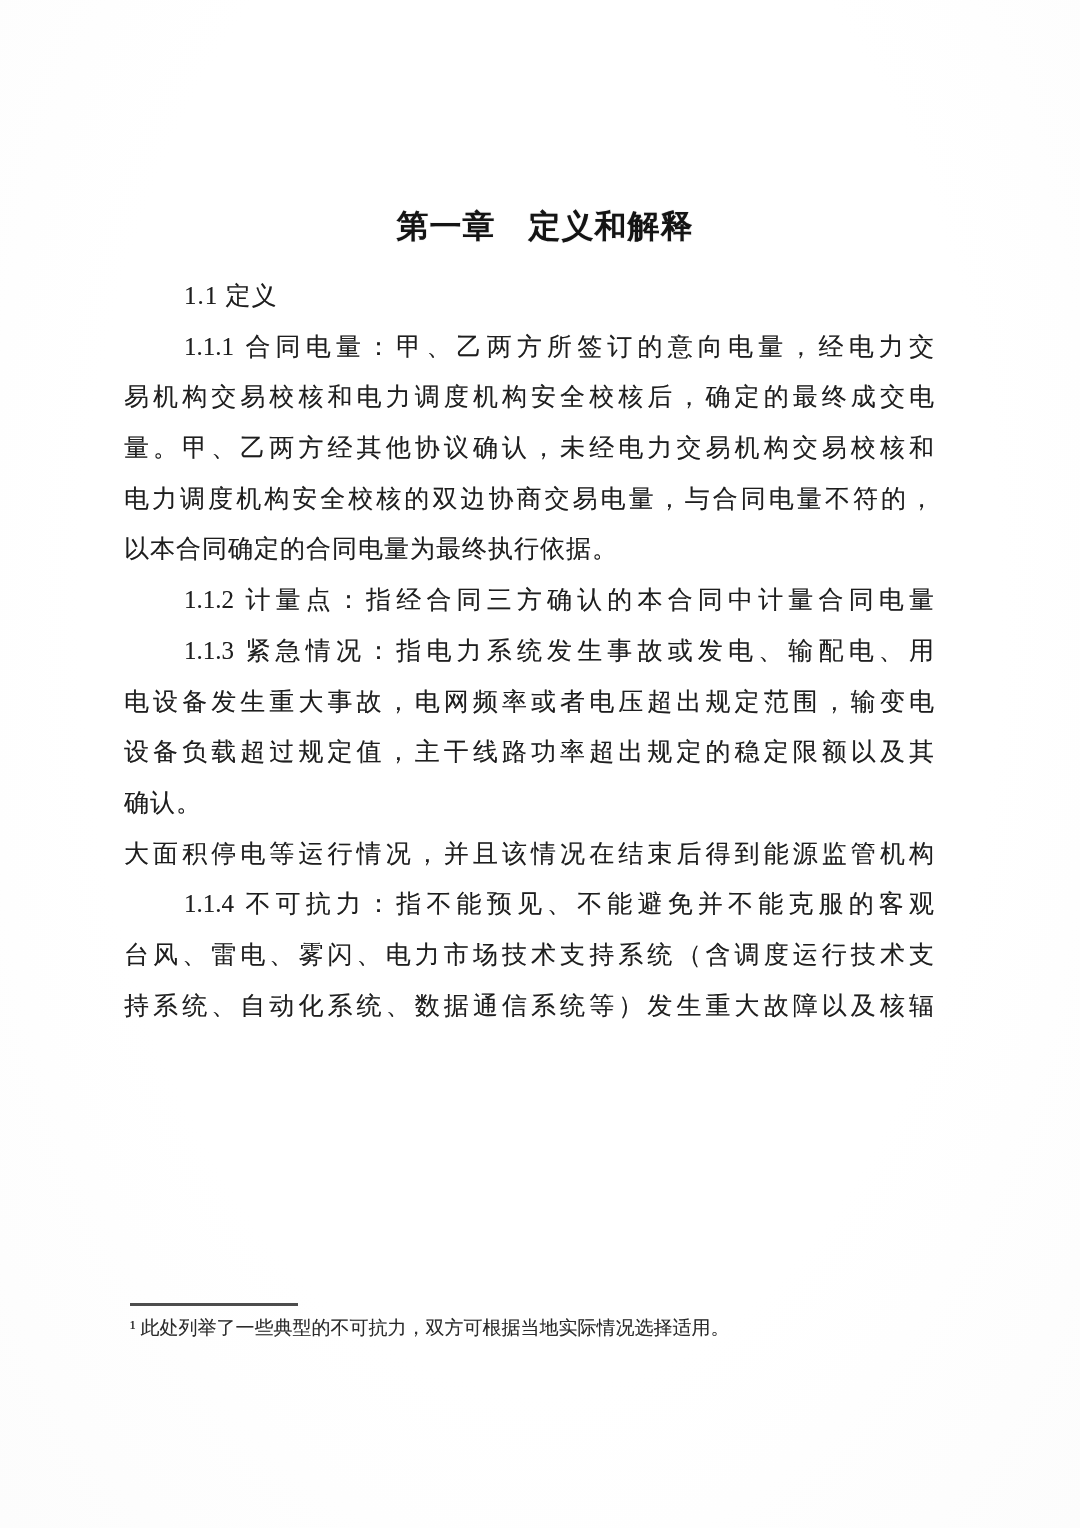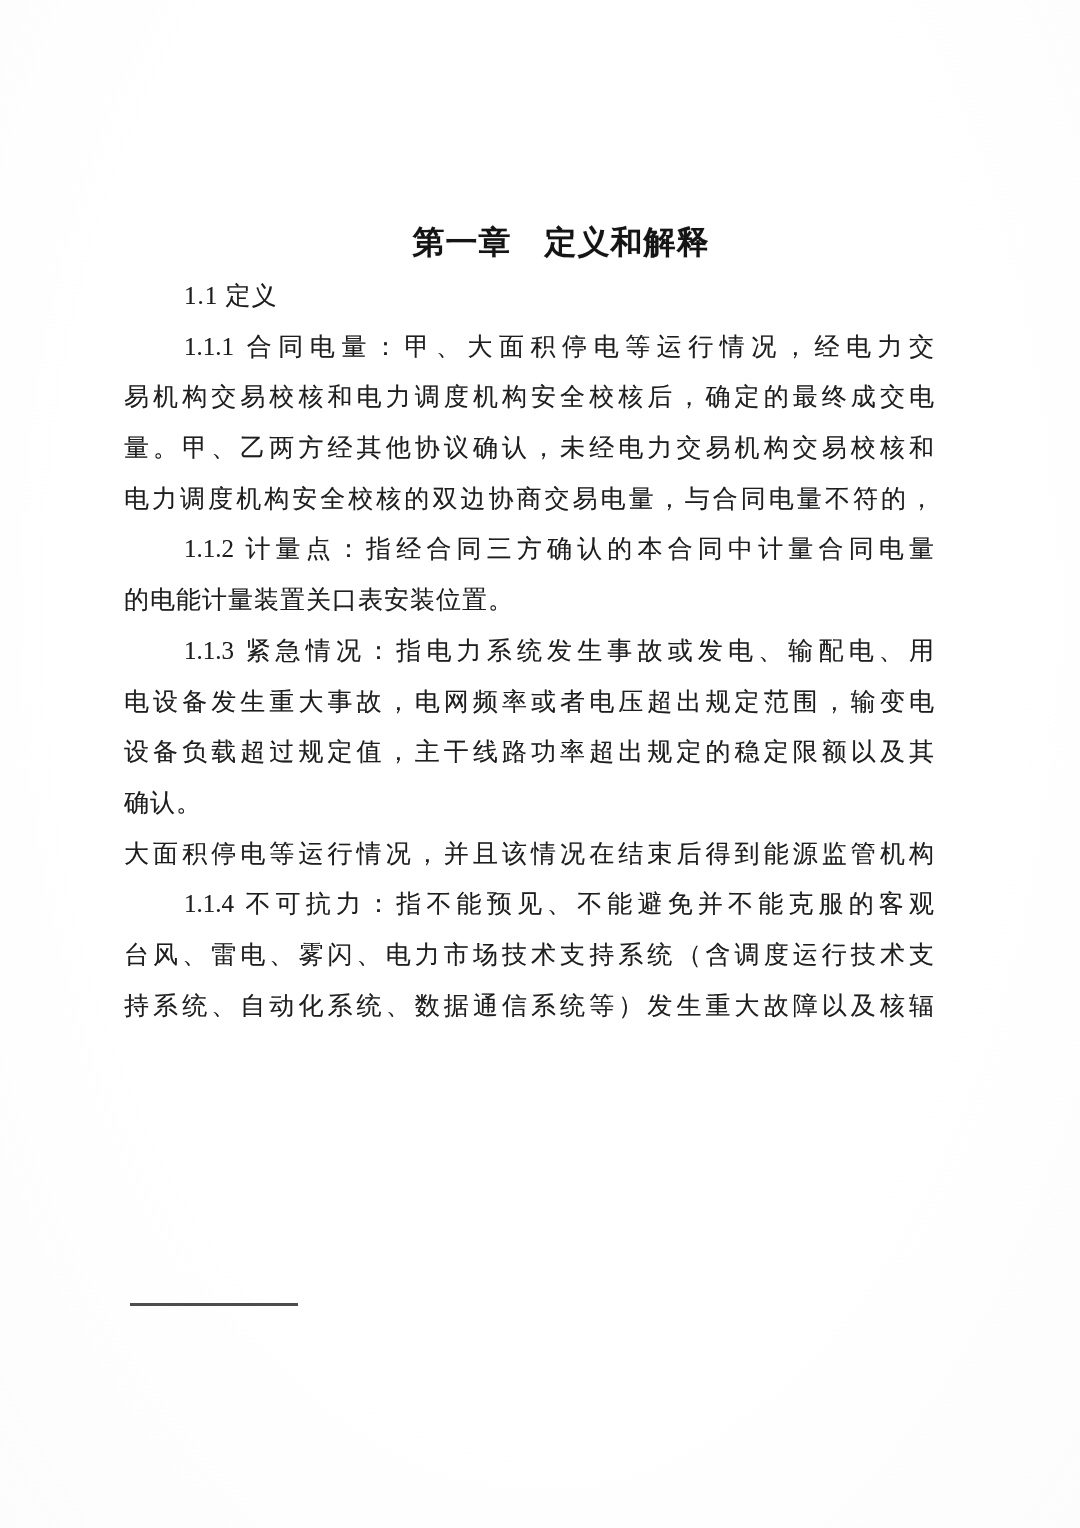--- a/index.html
+++ b/index.html
@@ -13,21 +13,21 @@
     height: 1528px;
     background: radial-gradient(ellipse at 50% 40%, #ffffff 60%, #fcfcfc 100%);
     overflow: hidden;
     font-family: "Liberation Serif", "DejaVu Serif", serif;
   }
   .title {
     position: absolute;
     top: 206px;
     left: 140px;
     width: 810px;
-    margin: 16px;
+    margin: 0;
     text-align: center;
     font-family: "Liberation Sans", "DejaVu Sans", sans-serif;
     font-weight: 700;
     font-size: 32px;
     line-height: 40px;
     color: #141414;
     letter-spacing: 1px;
     text-shadow: 0 0 1px rgba(30,30,30,0.35);
   }
   .body {
@@ -75,31 +75,32 @@
 </style>
 </head>
 <body>
 
 <div class="page">
 
   <h1 class="title">第一章　定义和解释</h1>
 
   <div class="body">
     <div class="ln indent left">1.1 定义</div>
-    <div class="ln indent just">1.1.1 合同电量：甲、大面积停电等运行情况，经电力交</div>
+    <div class="ln indent just">1.1.1 合同电量：甲、乙两方所签订的意向电量，经电力交</div>
     <div class="ln just">易机构交易校核和电力调度机构安全校核后，确定的最终成交电</div>
     <div class="ln just">量。甲、乙两方经其他协议确认，未经电力交易机构交易校核和</div>
     <div class="ln just">电力调度机构安全校核的双边协商交易电量，与合同电量不符的，</div>
+    <div class="ln left">以本合同确定的合同电量为最终执行依据。</div>
     <div class="ln indent just">1.1.2 计量点：指经合同三方确认的本合同中计量合同电量</div>
-    <div class="ln left">的电能计量装置关口表安装位置。</div>
     <div class="ln indent just">1.1.3 紧急情况：指电力系统发生事故或发电、输配电、用</div>
     <div class="ln just">电设备发生重大事故，电网频率或者电压超出规定范围，输变电</div>
     <div class="ln just">设备负载超过规定值，主干线路功率超出规定的稳定限额以及其</div>
     <div class="ln left">确认。</div>
     <div class="ln just">大面积停电等运行情况，并且该情况在结束后得到能源监管机构</div>
     <div class="ln indent just">1.1.4 不可抗力：指不能预见、不能避免并不能克服的客观</div>
     <div class="ln just">台风、雷电、雾闪、电力市场技术支持系统（含调度运行技术支</div>
     <div class="ln just">持系统、自动化系统、数据通信系统等）发生重大故障以及核辐</div>
   </div>
 
   <div class="fsep"></div>
+  <div class="footnote">¹ 此处列举了一些典型的不可抗力，双方可根据当地实际情况选择适用。</div>
 
 </div>
 
 </body></html>

